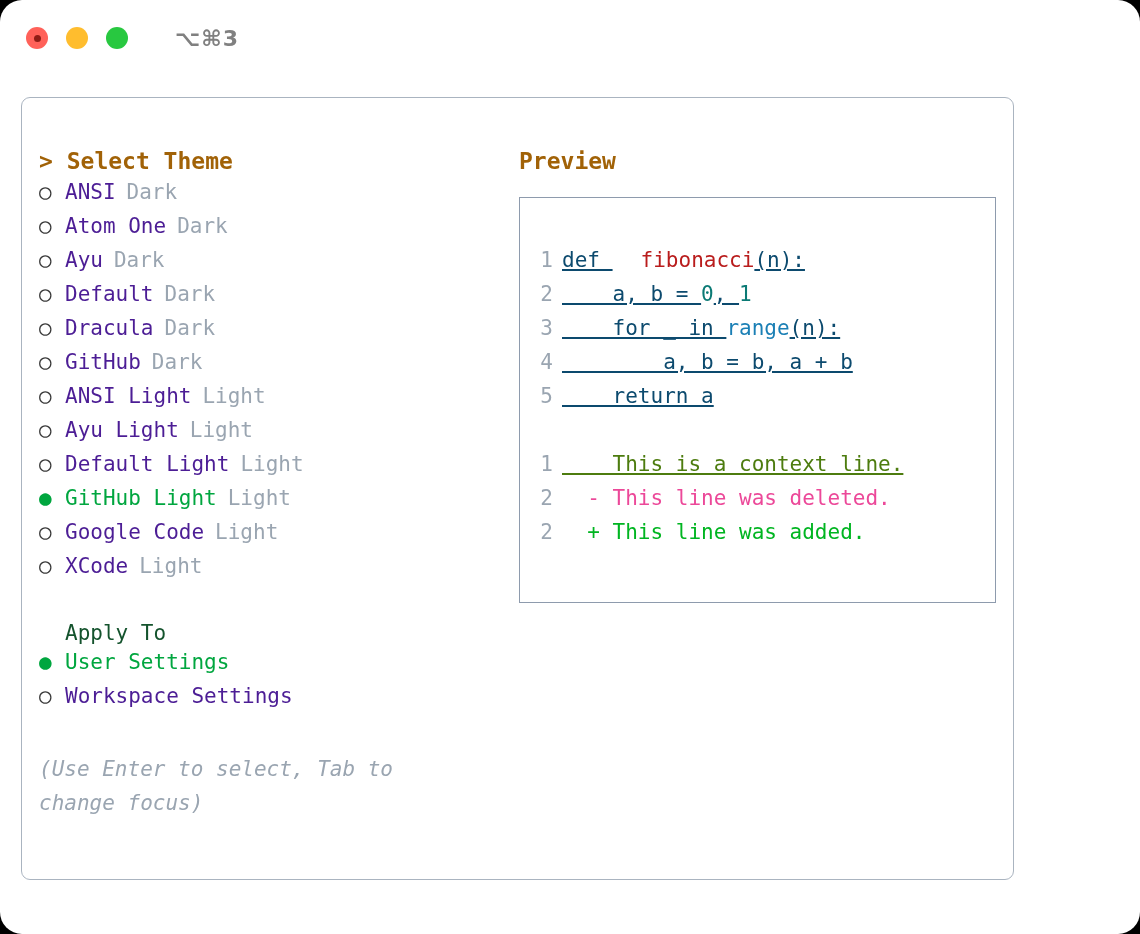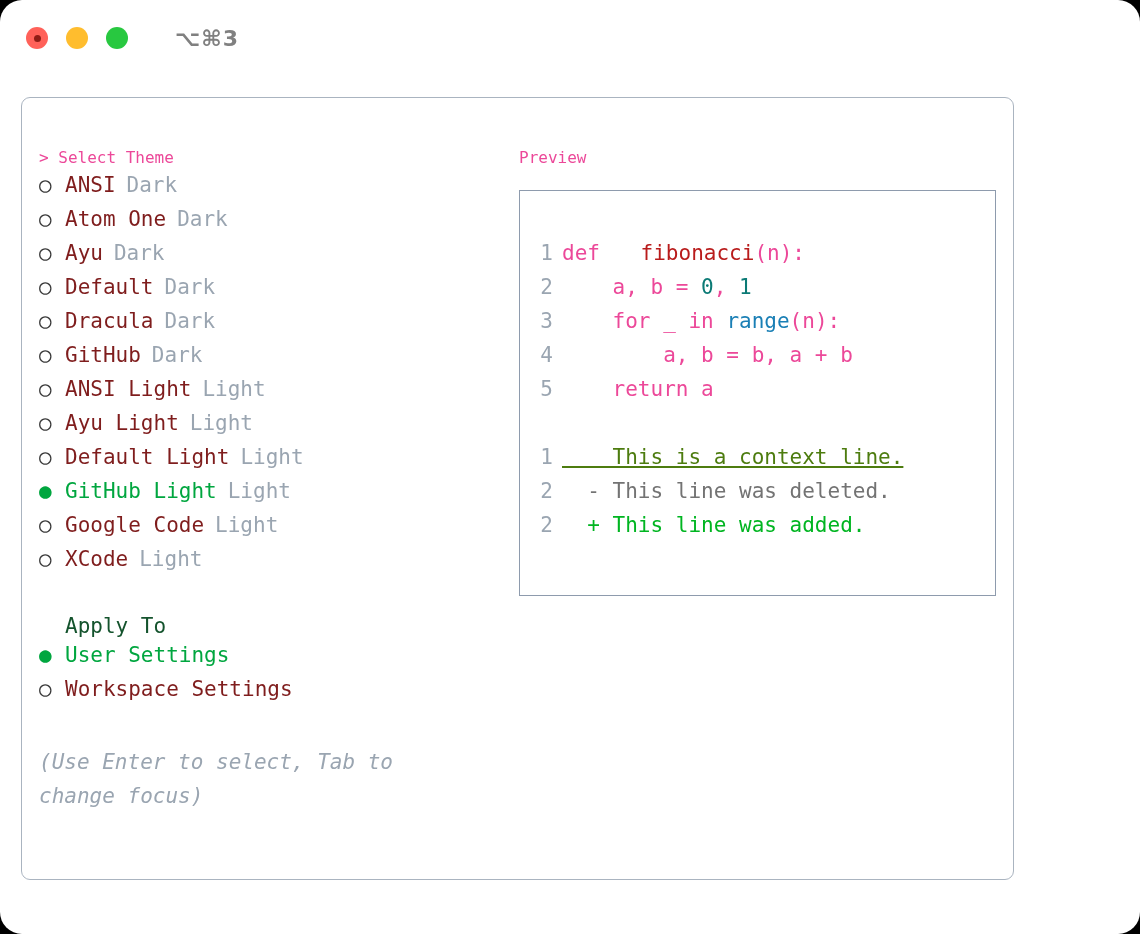--- a/index.html
+++ b/index.html
@@ -92,23 +92,23 @@
     display: flex;
     align-items: flex-start;
   }
 
   .col-left  { width: 470px; flex: 0 0 470px; }
   .col-right { flex: 1; padding-left: 10px; }
 
   
   .heading {
     font-family: "DejaVu Sans Mono", monospace;
-    font-size: 16px;
-    font-weight: normal;
-    color: #ec4899;
+    font-size: 23px;
+    font-weight: bold;
+    color: #a16207;
     letter-spacing: 0px;
     white-space: pre;
   }
 
   
   .list { margin-top: 6px; }
 
   .opt {
     display: flex;
     align-items: baseline;
@@ -121,21 +121,21 @@
   .bullet {
     display: inline-block;
     width: 26px;
     flex: 0 0 26px;
     font-size: 21px;
     line-height: 1;
     color: #3a3a3a;
   }
   .bullet.sel { color: #00a63f; }
 
-  .opt-name { color: #7f1d1d; }
+  .opt-name { color: #4c1d95; }
   .opt.selected .opt-name { color: #00a63f; }
 
   .opt-tag {
     color: #9aa5b1;
     padding-left: 11px;
   }
 
   
   .group-label {
     font-family: "DejaVu Sans Mono", monospace;
@@ -185,28 +185,28 @@
     display: inline-block;
     width: 24px;
     flex: 0 0 24px;
     text-align: right;
     padding-right: 9px;
   }
 
   .code-body { white-space: pre; }
 
   
-  .tok-plain { color: #ec4899; }
+  .tok-plain { color: #0c4a6e; text-decoration: underline; }
   .tok-func  { color: #b91c1c; margin-left: 28px; }
   .tok-call  { color: #1a7fb5; }
   .tok-num   { color: #0b7a75; }
 
   
   .diff-ctx { color: #4d7c0f; text-decoration: underline; }
-  .diff-del { color: #737373; }
+  .diff-del { color: #ec4899; }
   .diff-add { color: #00b521; }
 
   .blank-line { height: 34px; }
 </style>
 </head>
 <body>
 
 <div class="window">
 
   <div class="titlebar">

